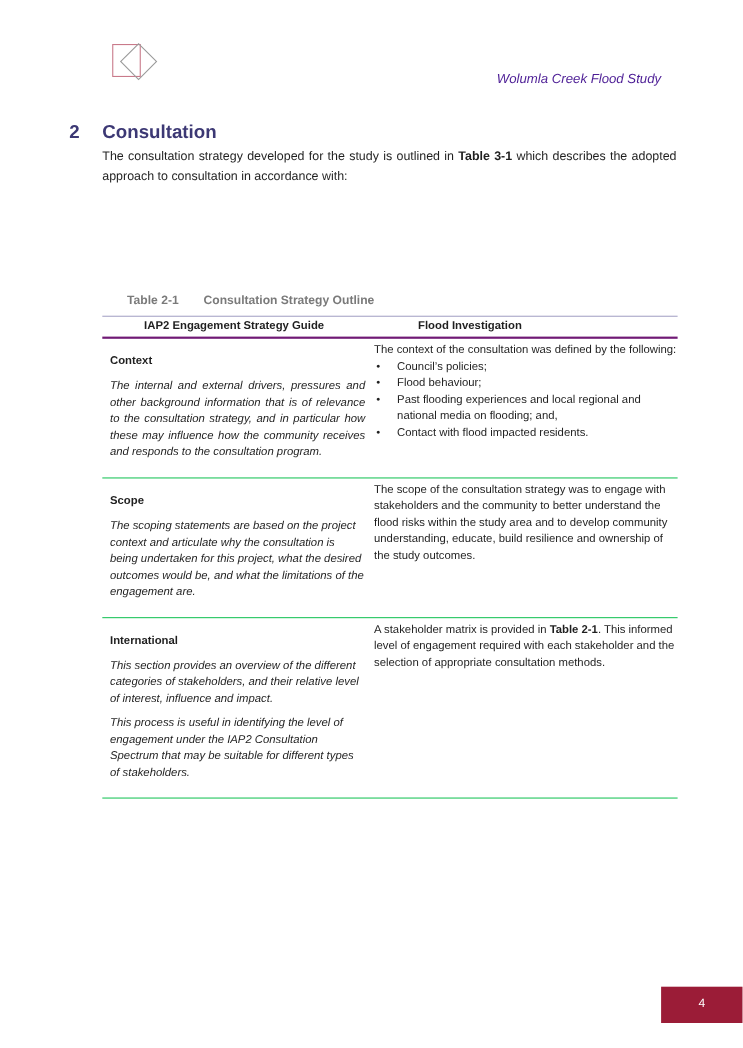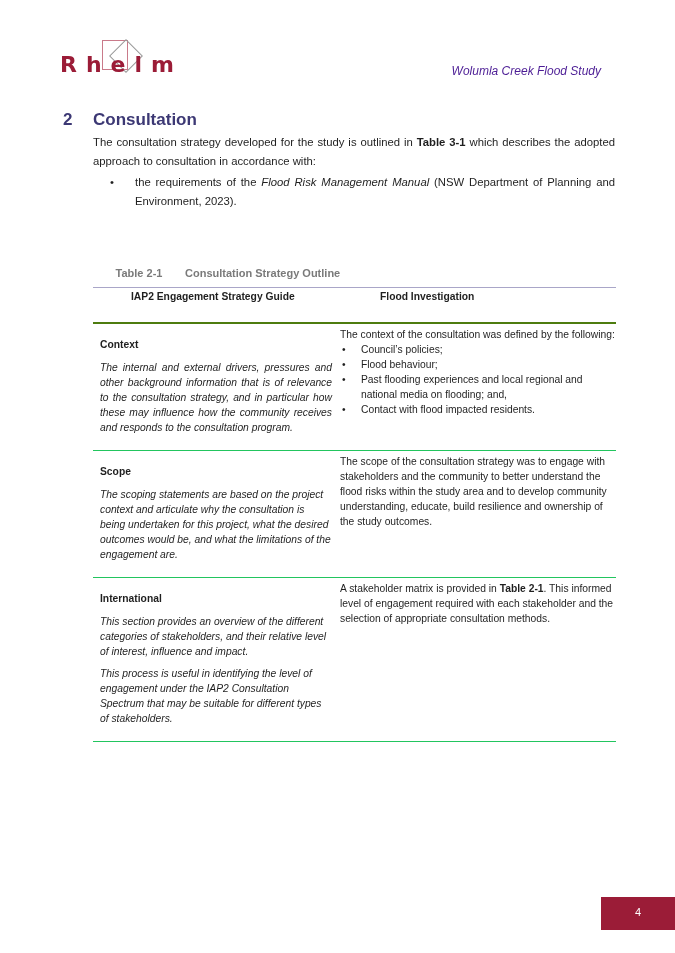--- a/index.html
+++ b/index.html
@@ -22,22 +22,22 @@
   .body { position: absolute; left: 93px; width: 522px; font-size: 11.3px; line-height: 19px; color: #1f1f1f; }
   .intro { top: 133px; text-align: justify; }
   .bullets { top: 173px; margin: 0; padding: 0; list-style: none; }
   .bullets li { position: relative; padding-left: 42px; text-align: justify; }
   .bullets li::before { content: "•"; position: absolute; left: 17px; top: 0; }
 
   .caption { position: absolute; left: 93px; top: 267px; font-size: 11px; font-weight: bold; color: #7a7a7a; text-align: center; }
   .caption .label { display: inline-block; width: 92px; }
 
   .table { position: absolute; left: 93px; top: 287px; width: 523px; border-collapse: collapse; font-size: 10.3px; }
-  .table th { font-weight: bold; text-align: left; padding: 3px 0 20px 0; color: #1f1f1f;
-              border-top: 1px solid #a9a6c8; border-bottom: 2px solid #4d7c0f; }
+  .table th { font-weight: bold; text-align: left; padding: 3px 0 4px 0; color: #1f1f1f;
+              border-top: 1px solid #a9a6c8; border-bottom: 2px solid #701a75; }
   .table td { vertical-align: top; border-bottom: 1px solid #22c55e; line-height: 15px; }
   .col1 { width: 238px; padding: 4px 8px 8px 7px; }
   .col2 { width: 270px; padding: 3px 0 4px 0; }
   th.col1 { padding-left: 38px; }
   th.col2 { padding-left: 40px; }
   .row-title { font-weight: bold; margin: 9px 0 8px 0; }
   .ital { font-style: italic; margin: 0 0 7px 0; }
   .just { text-align: justify; }
   .col2 p { margin: 0; }
   .col2 ul { margin: 0; padding: 0; list-style: none; }
@@ -46,32 +46,30 @@
 
   .page-num { position: absolute; left: 601px; top: 897px; width: 74px; height: 33px; background: #9b1c37;
               color: #ffffff; font-size: 11px; text-align: center; line-height: 30px; }
 </style>
 </head>
 <body>
 
 <div class="logo">
   <div class="logo-box1"></div>
   <div class="logo-box2"></div>
-  <div class="logo-text">Rhelm</div>
 </div>
 <div class="running-title">Wolumla Creek Flood Study</div>
 
 <div class="section-heading">
   <span class="num">2</span><span>Consultation</span>
 </div>
 
 <div class="body intro"><span>The consultation strategy developed for the study is outlined in </span><b>Table 3-1</b><span> which describes the adopted approach to consultation in accordance with:</span></div>
 
 <ul class="body bullets">
-  <li><span>the requirements of the </span><i>Flood Risk Management Manual</i><span> (NSW Department of Planning and Environment, 2023).</span></li>
 </ul>
 
 <div class="caption">
   <span class="label">Table 2-1</span><span>Consultation Strategy Outline</span>
 </div>
 
 <table class="table">
   <thead>
     <tr>
       <th class="col1">IAP2 Engagement Strategy Guide</th>

